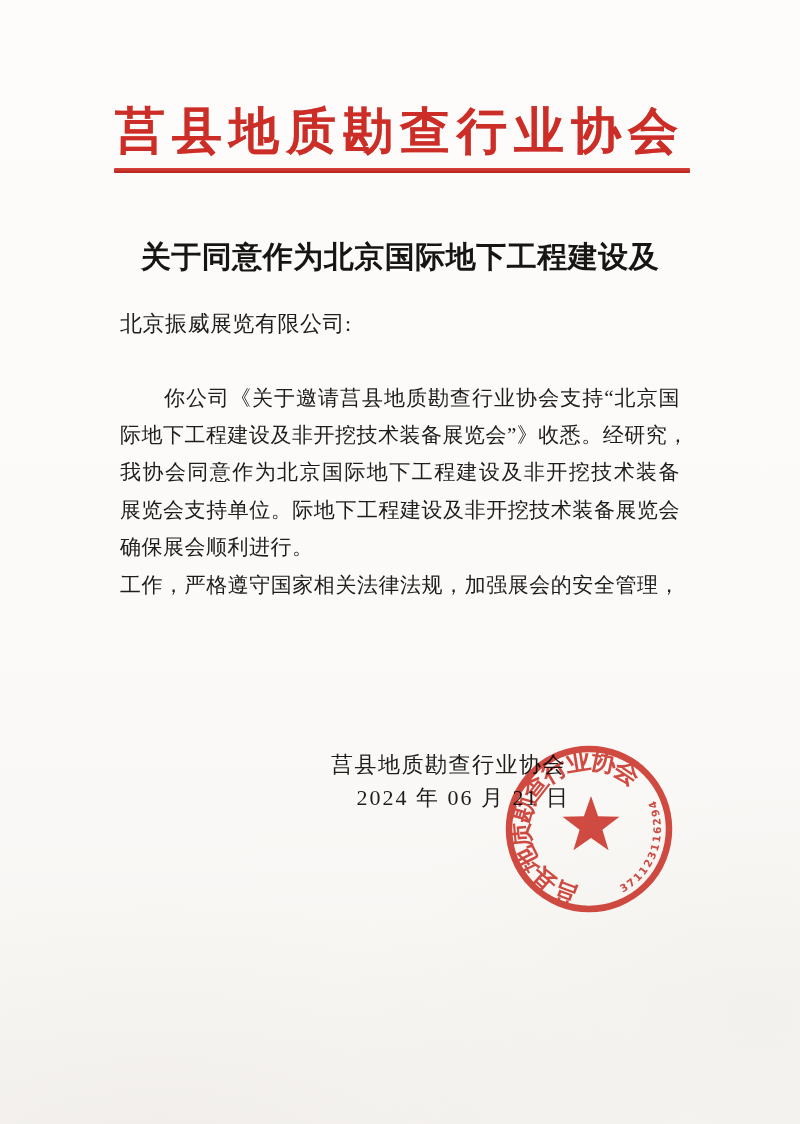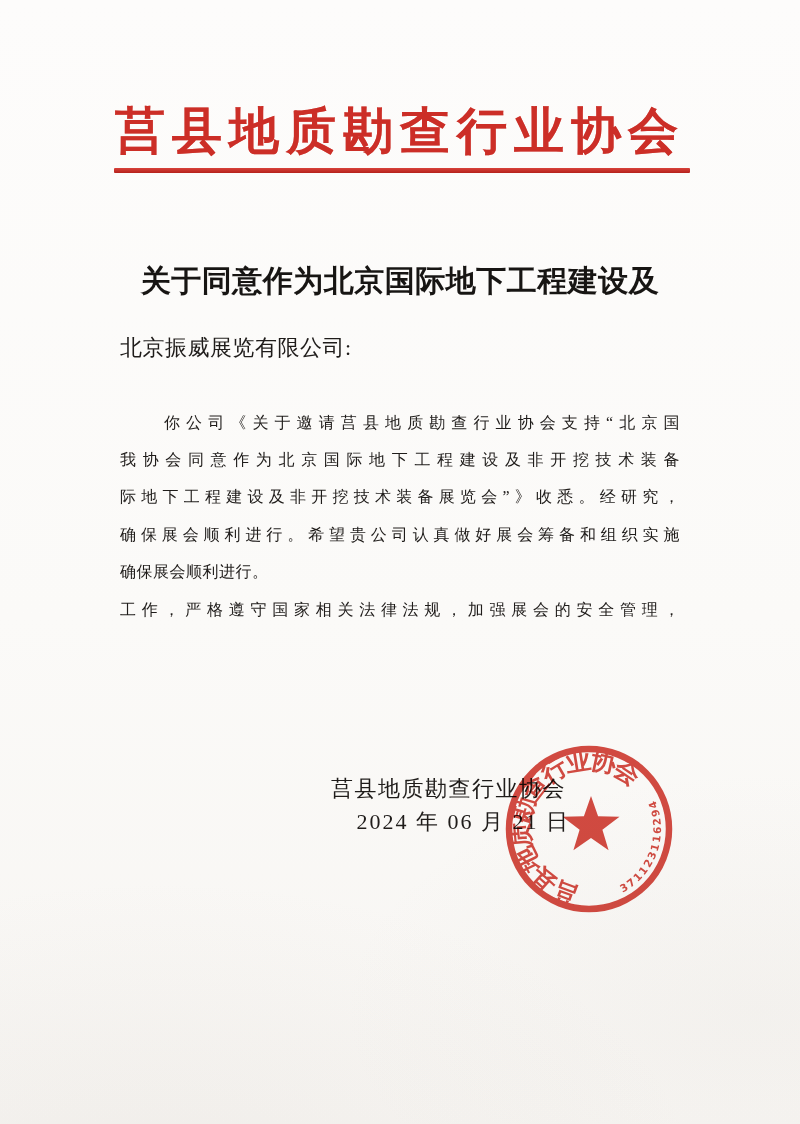--- a/index.html
+++ b/index.html
@@ -29,42 +29,42 @@
     white-space:nowrap;
   }
   .red-rule{
     margin:8px 0 0 114px;
     width:576px;height:4.5px;
     background:linear-gradient(180deg,#d8423a,#b5211c);
     border-radius:1px;
   }
   
   .doc-title{
-    margin-top:84px;
+    margin-top:60px;
     text-align:center;
     font-size:30px;
     line-height:47px;
     font-weight:700;
     letter-spacing:0.5px;
     color:#171513;
   }
   
   .content{
     width:560px;
     margin:0 auto;
   }
   .salutation{
     margin-top:27px;
     font-size:22px;
     line-height:34px;
     letter-spacing:0.5px;
   }
   .paragraph{
     margin-top:39px;
-    font-size:16px;
+    font-size:21px;
     line-height:37.4px;
     letter-spacing:0.5px;
   }
   .pline{
     text-align:justify;
     text-align-last:justify;
     white-space:nowrap;
   }
   .pline.indent{ text-indent:44px; }
   .pline.last{ text-align-last:left; white-space:normal; }
@@ -115,23 +115,23 @@
 
   <div class="doc-title">
     <div>关于同意作为北京国际地下工程建设及</div>
   </div>
 
   <div class="content">
     <div class="salutation">北京振威展览有限公司:</div>
 
     <div class="paragraph">
       <div class="pline indent">你公司《关于邀请莒县地质勘查行业协会支持“北京国</div>
+      <div class="pline">际地下工程建设及非开挖技术装备展览会”》收悉。经研究，</div>
       <div class="pline">我协会同意作为北京国际地下工程建设及非开挖技术装备</div>
-      <div class="pline">际地下工程建设及非开挖技术装备展览会”》收悉。经研究，</div>
-      <div class="pline">确保展会顺利进行。希望贵公司认真做好展会筹备和组织实施</div>
+      <div class="pline">展览会支持单位。际地下工程建设及非开挖技术装备展览会</div>
       <div class="pline last">确保展会顺利进行。</div>
       <div class="pline">工作，严格遵守国家相关法律法规，加强展会的安全管理，</div>
     </div>
 
     <div class="signoff">
       <div class="org">莒县地质勘查行业协会</div>
       <div class="date">2024 年 06 月 21 日</div>
     </div>
   </div>
 

